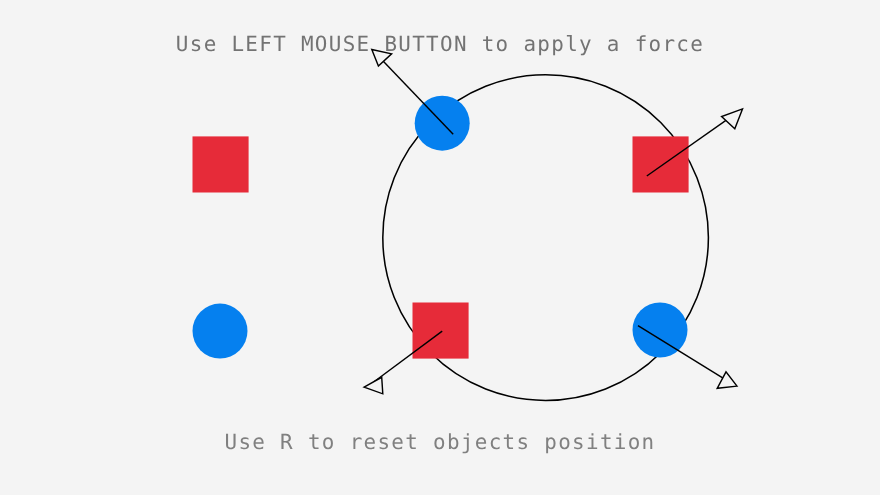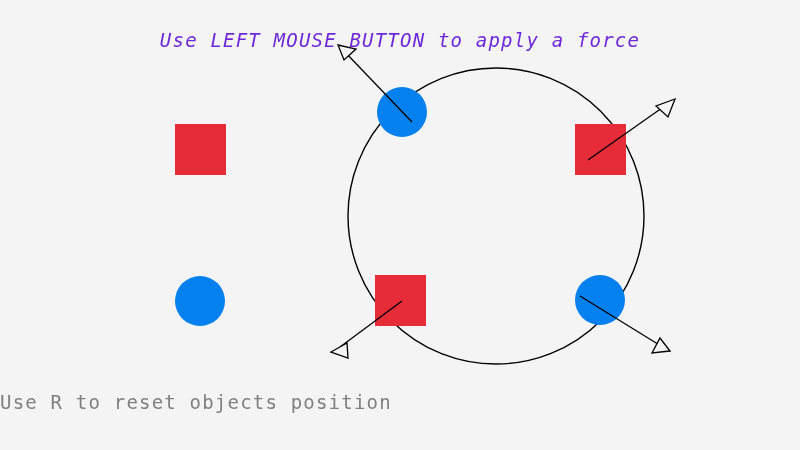--- a/index.html
+++ b/index.html
@@ -38,20 +38,21 @@
     top: 29px;
     width: 800px;
     text-align: center;
     font-size: 19px;
     color: #c8c8c8;
   }
   #hint-bottom {
     left: 0;
     top: 391px;
     width: 800px;
+    text-align: center;
     font-size: 19px;
     color: #808080;
   }
 </style>
 </head>
 <body>
 
 <div id="stage" style="background: rgb(244, 244, 244); width: 800px; height: 450px;">
 
   <svg id="scene-svg" viewBox="0 0 800 450" xmlns="http://www.w3.org/2000/svg">
@@ -85,17 +86,17 @@
       <path d="M 331 352 L 347 343 L 348 358 Z" fill="#f4f4f4" stroke="#000000" stroke-width="1.3" stroke-linejoin="miter"></path>
     </g>
 
     <g>
       <line x1="580" y1="296" x2="661" y2="346" stroke="#000000" stroke-width="1.3"></line>
       <path d="M 670 351 L 652 353 L 660 338 Z" fill="#f4f4f4" stroke="#000000" stroke-width="1.3" stroke-linejoin="miter"></path>
     </g>
 
   </svg>
 
-  <div class="hint-text" id="hint-top" style="color: #6d28d9; font-style: italic;">Use LEFT MOUSE BUTTON to apply a force</div>
+  <div class="hint-text" id="hint-top" style="color: #737373;">Use LEFT MOUSE BUTTON to apply a force</div>
 
   <div class="hint-text" id="hint-bottom" style="color: rgb(128, 128, 128);">Use R to reset objects position</div>
 
 </div>
 
 </body></html>

